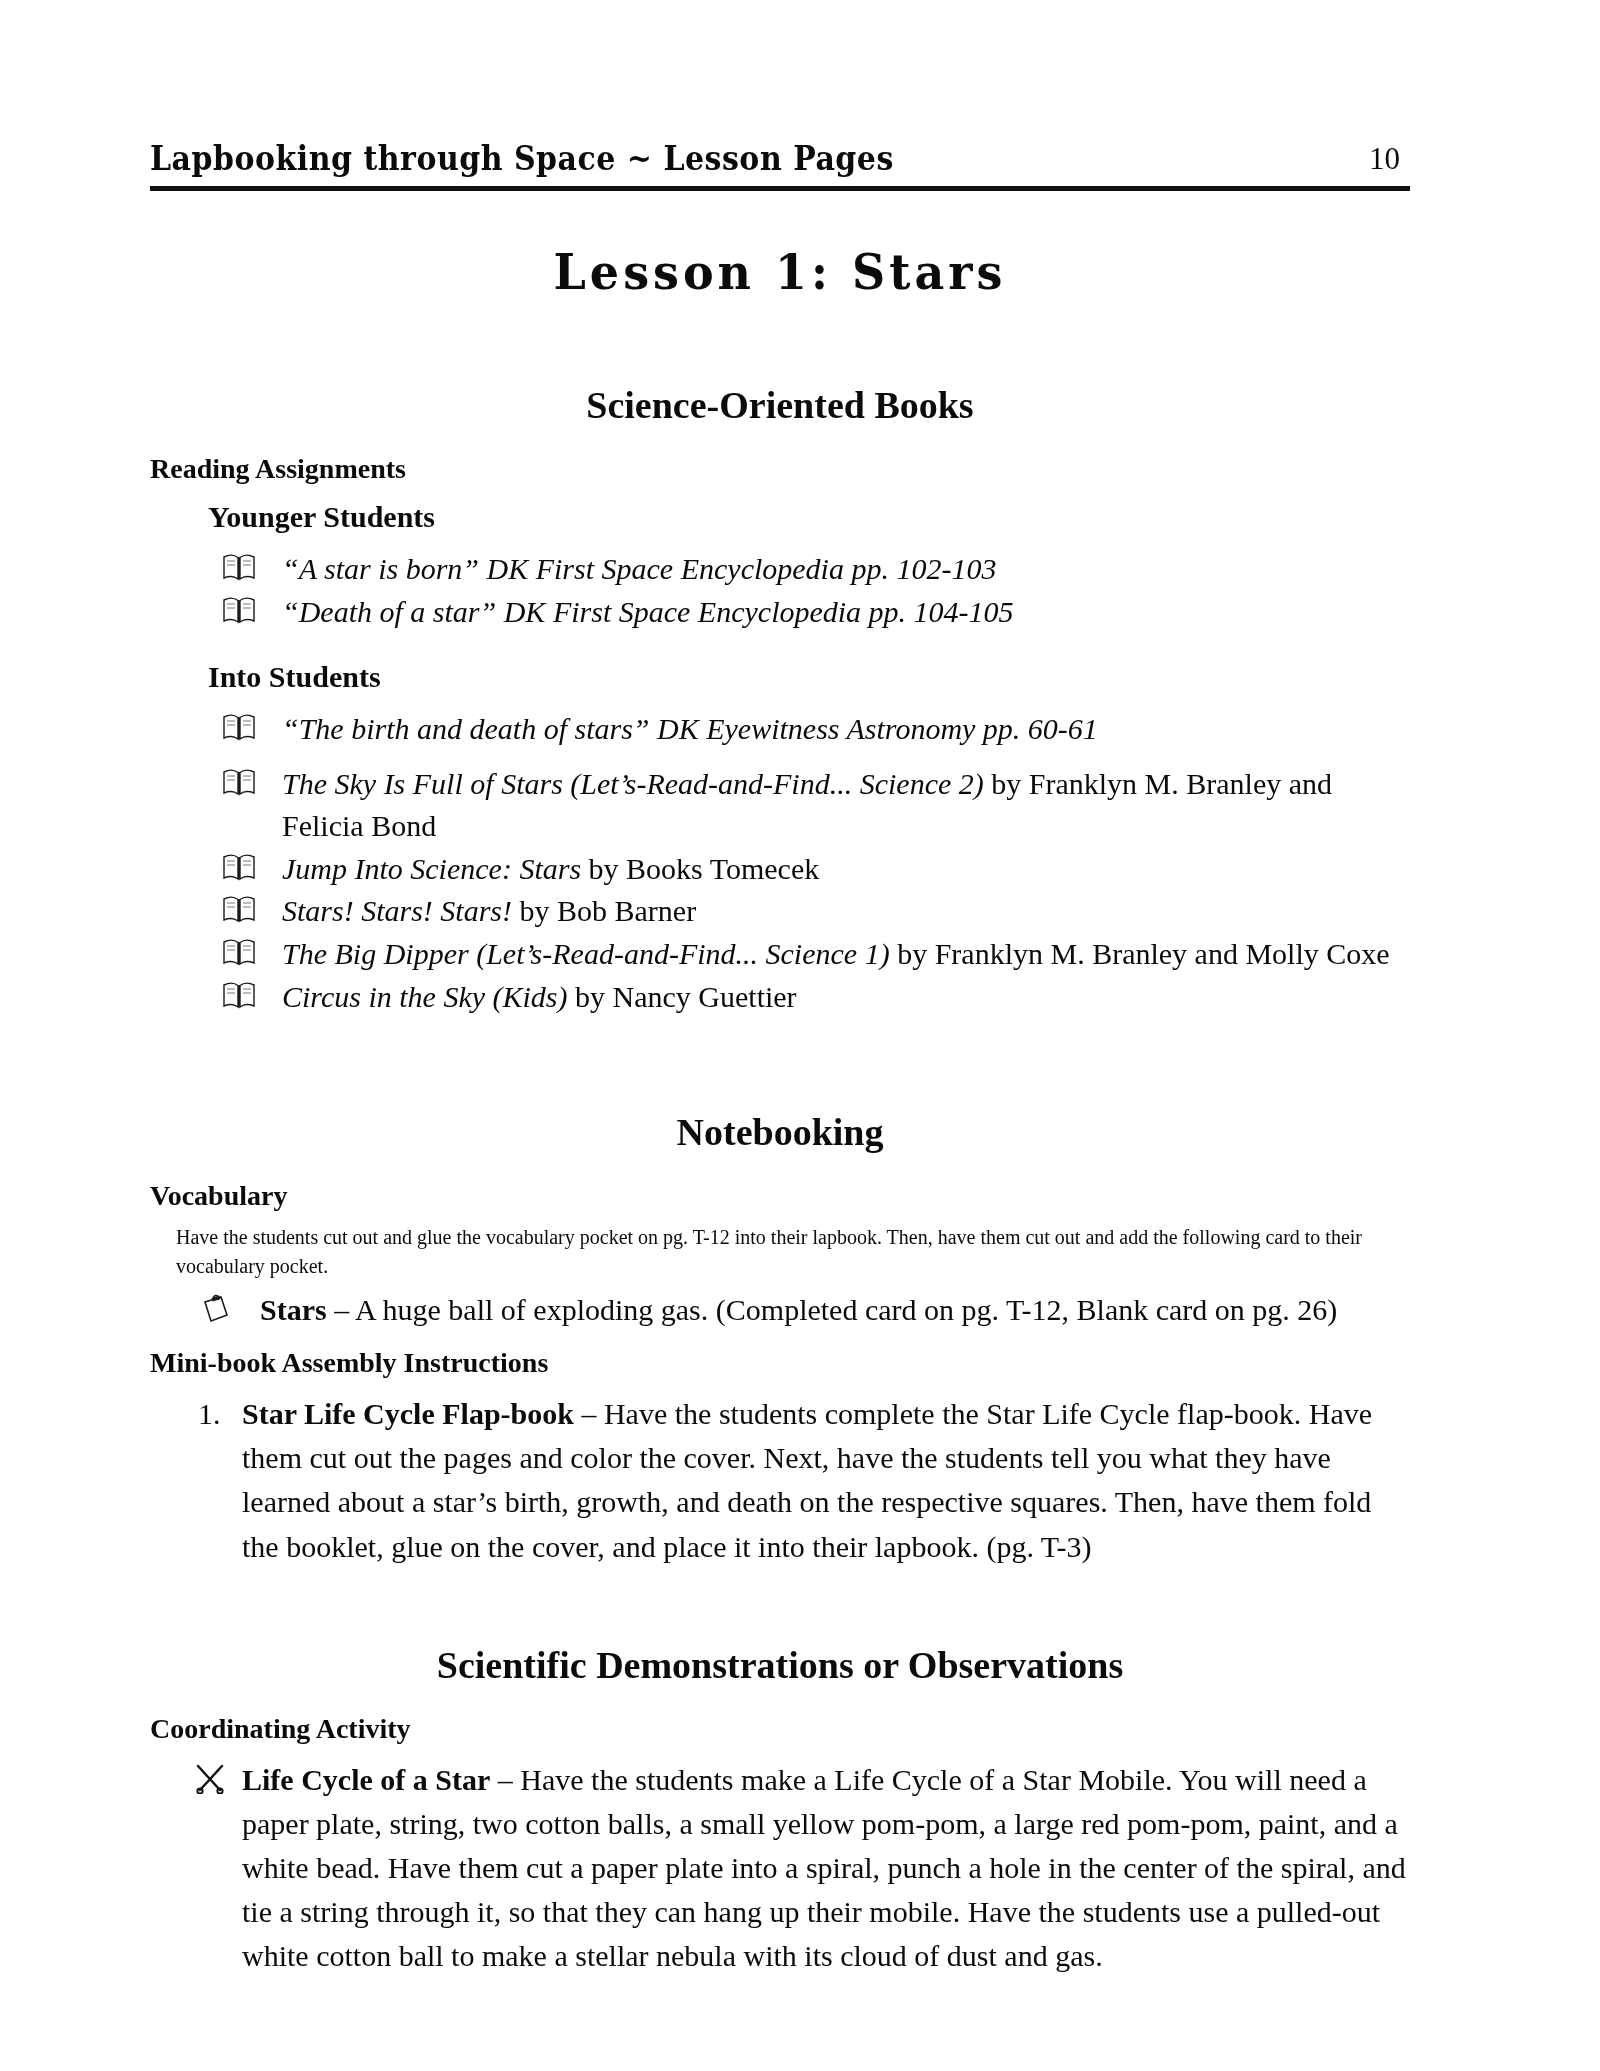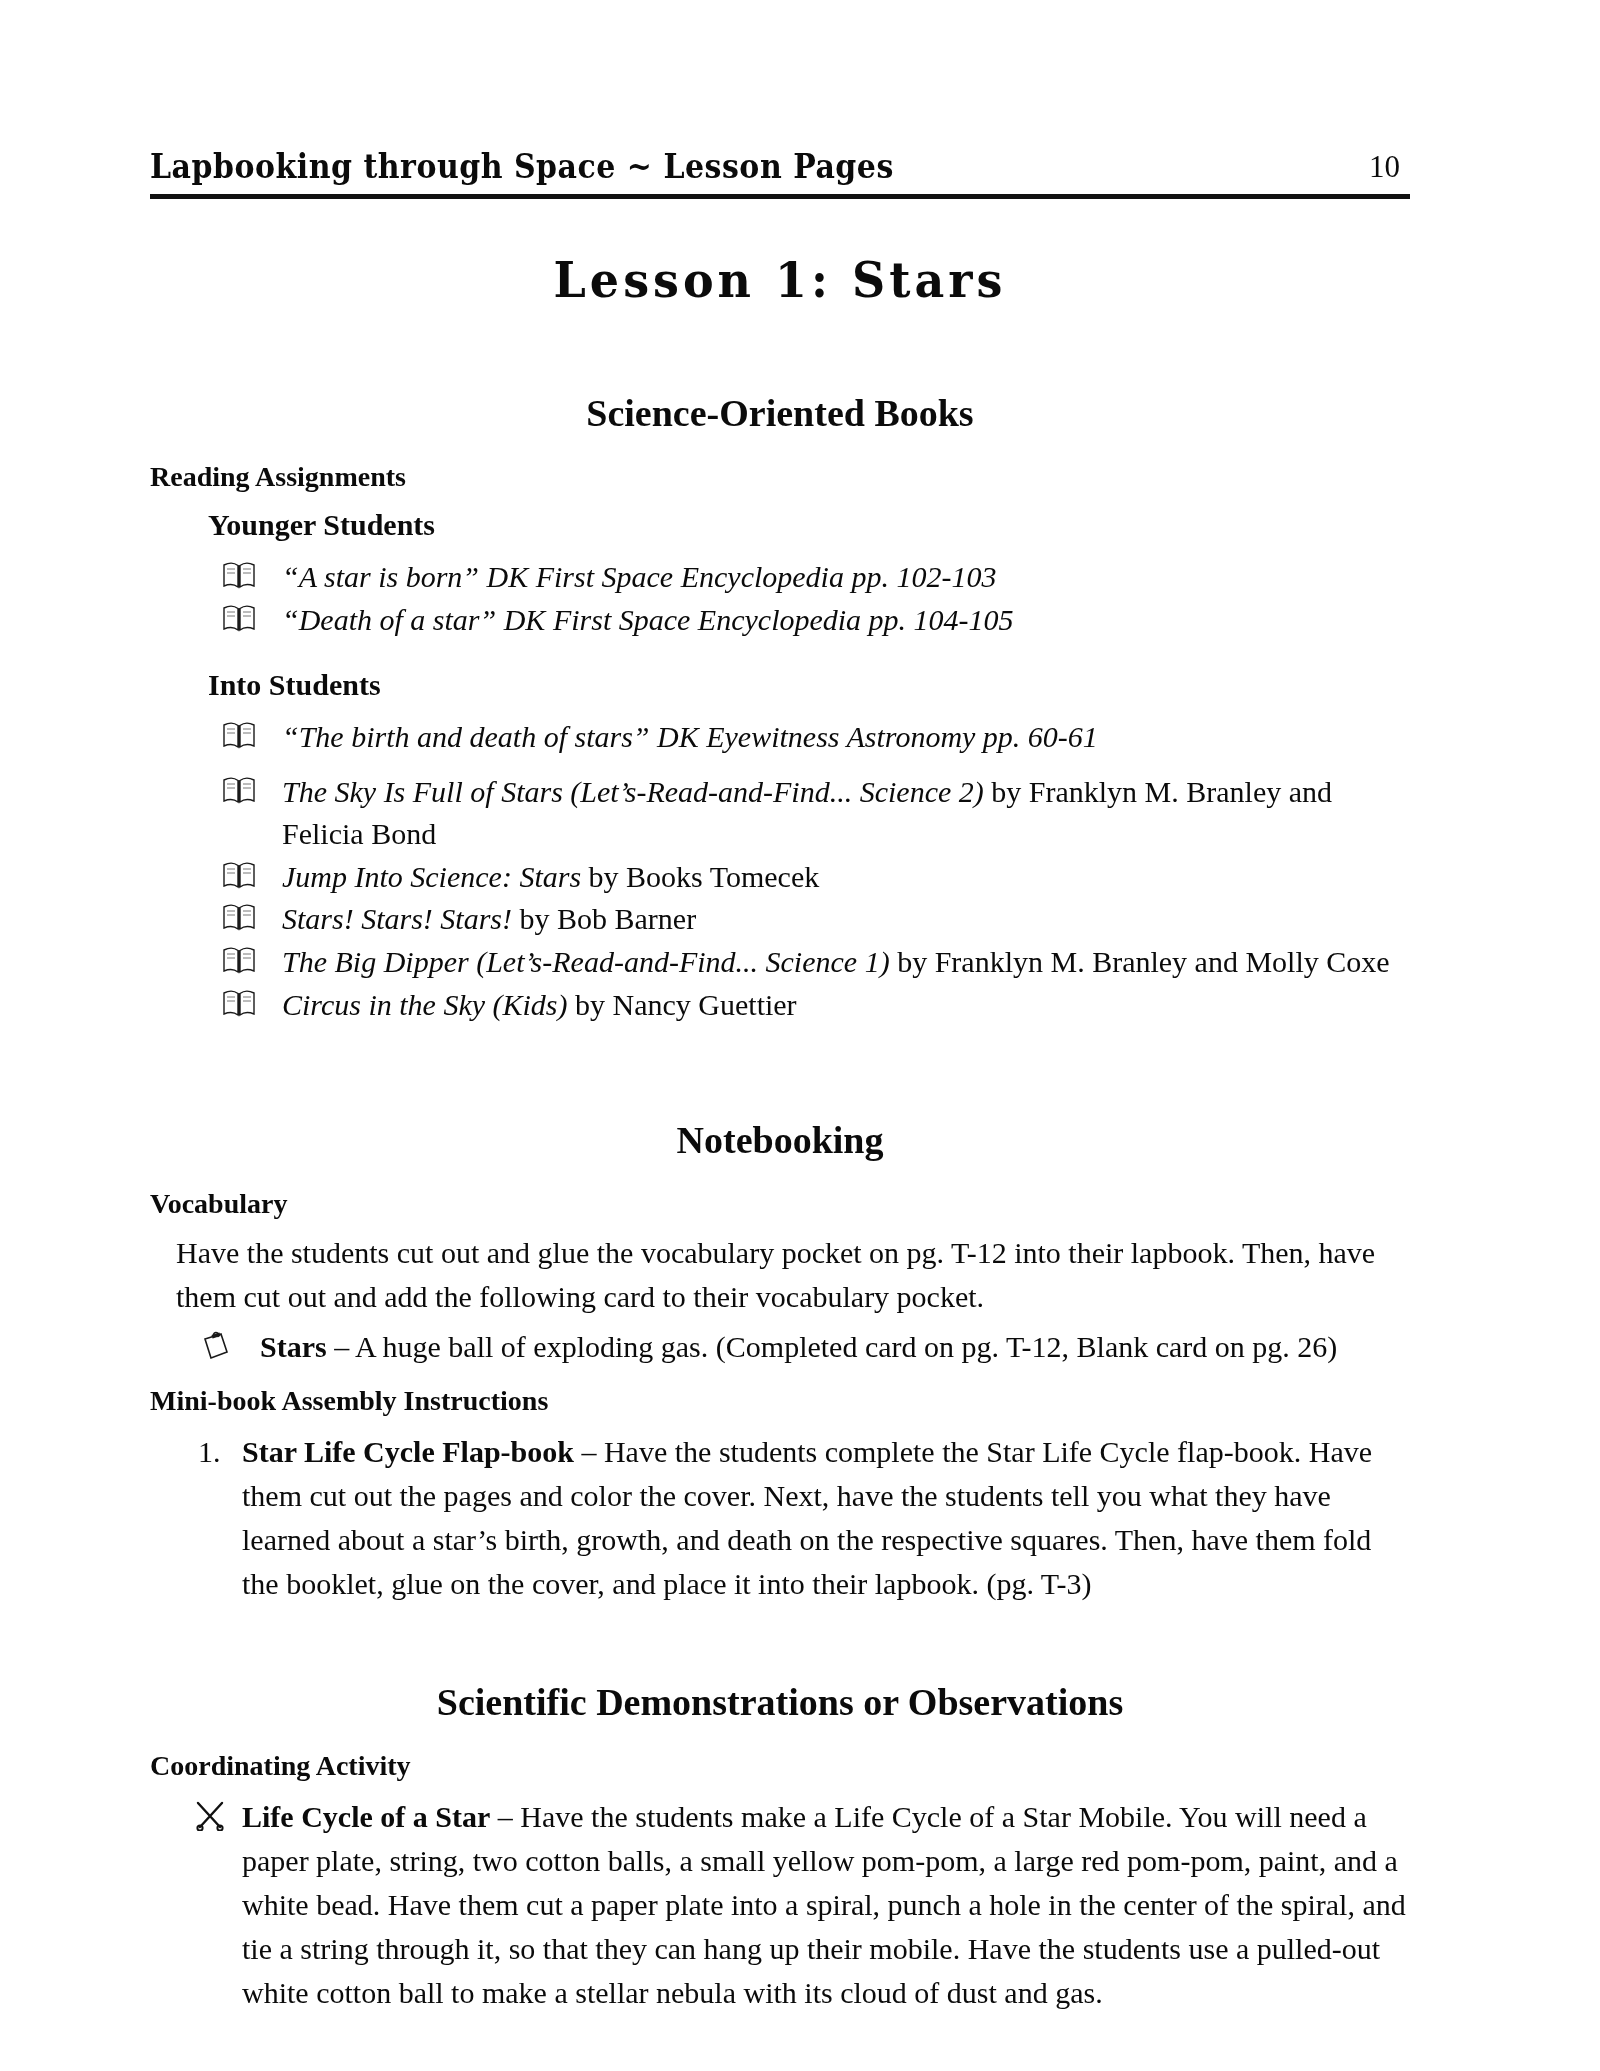--- a/index.html
+++ b/index.html
@@ -13,21 +13,21 @@
     font-family: "Liberation Serif", "DejaVu Serif", serif;
     color: #0b0b0b;
     -webkit-font-smoothing: antialiased;
   }
 
   .page {
     position: relative;
     width: 1560px;
     height: 2071px;
     box-sizing: border-box;
-    padding: 14px 150px;
+    padding: 6px 150px;
     background: #fff;
   }
 
   
   .running-head {
     position: relative;
     display: flex;
     align-items: flex-end;
     justify-content: space-between;
     height: 92px;
@@ -115,21 +115,21 @@
     left: 2px;
     top: 4px;
     width: 34px;
     height: 30px;
     display: block;
   }
   .it { font-style: italic; }
 
   
   .para {
-    font-size: 30px;
+    font-size: 20px;
     line-height: 1.46;
     margin: 0;
     padding: 10px 0 0 26px;
     text-indent: 0;
   }
 
   
   .vocab-row {
     position: relative;
     font-size: 30px;

